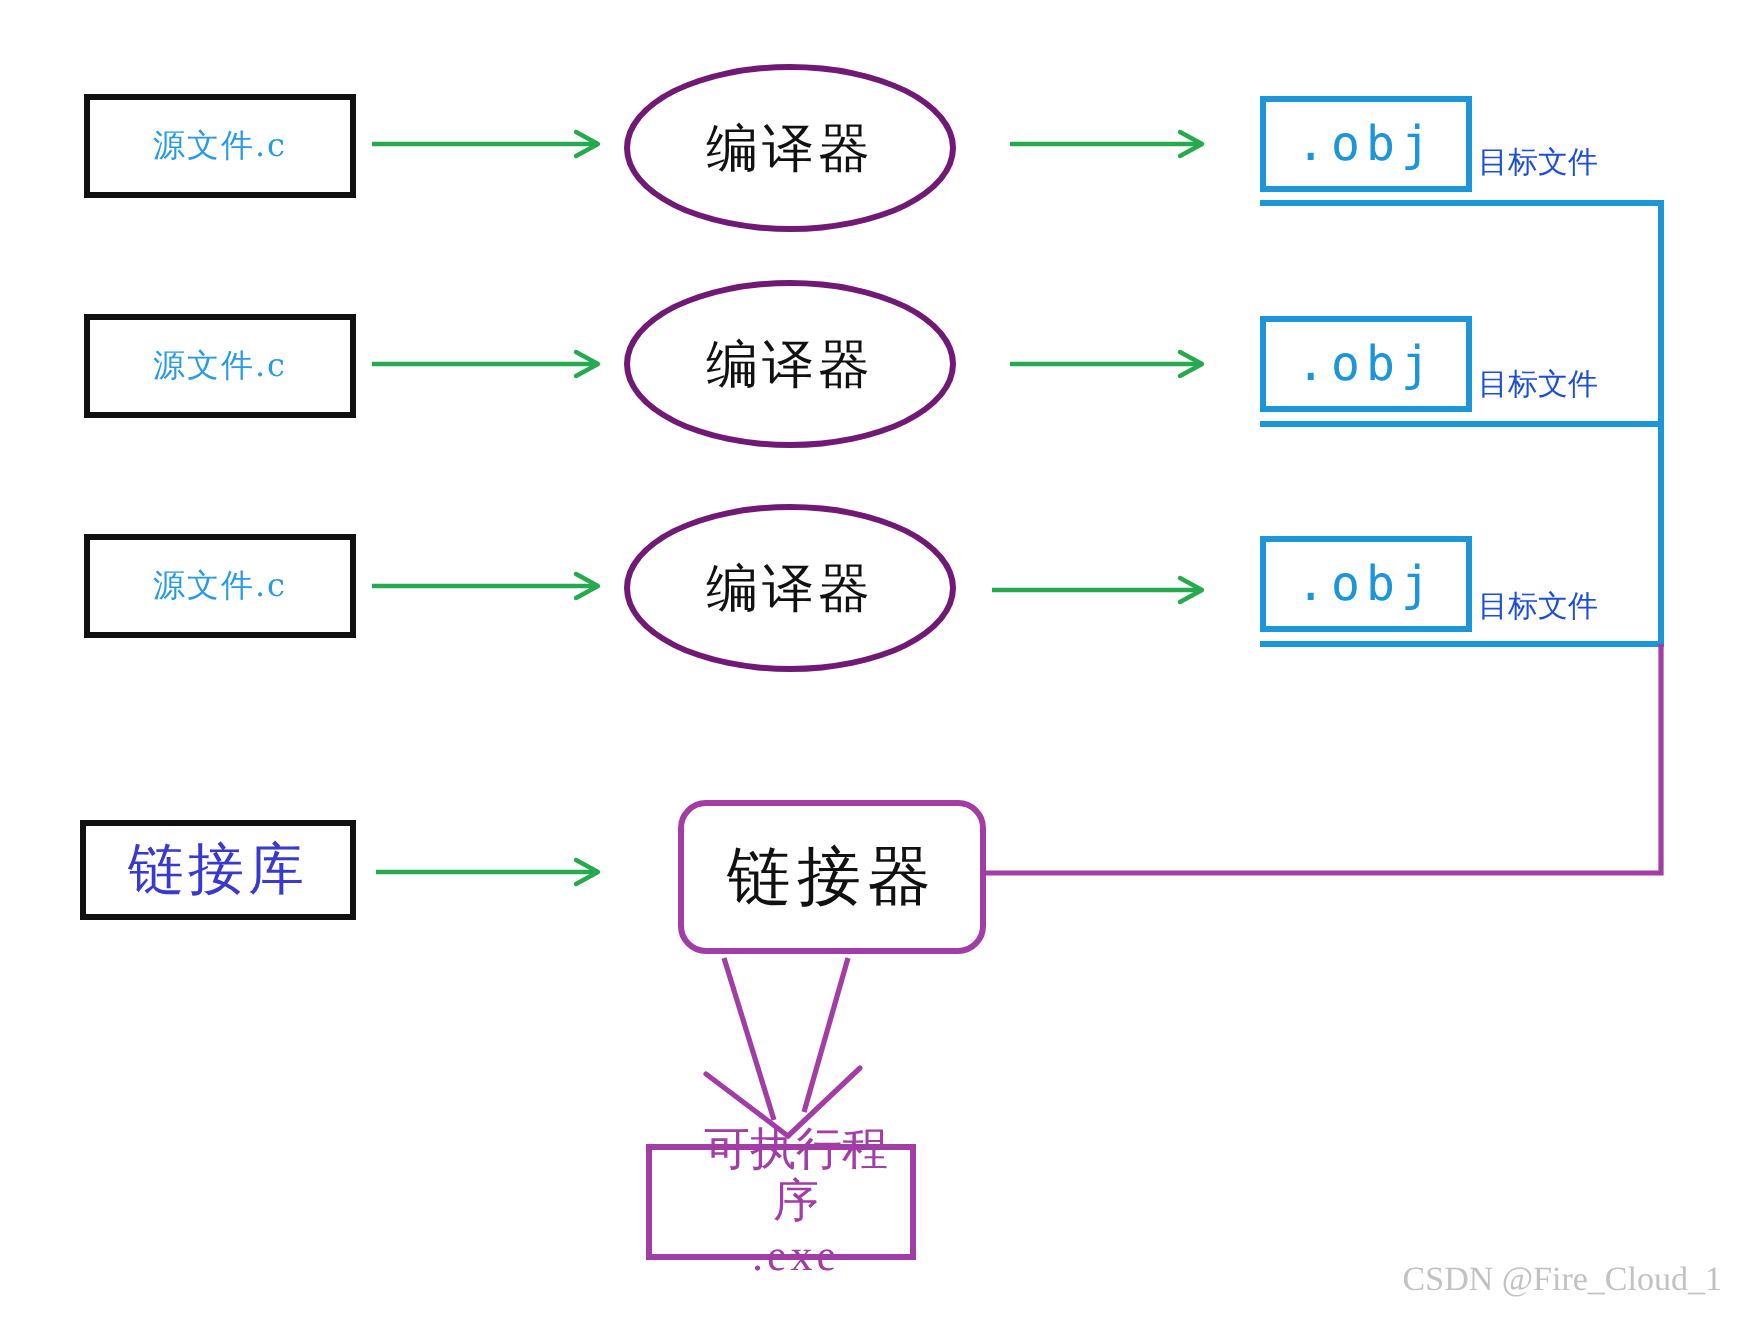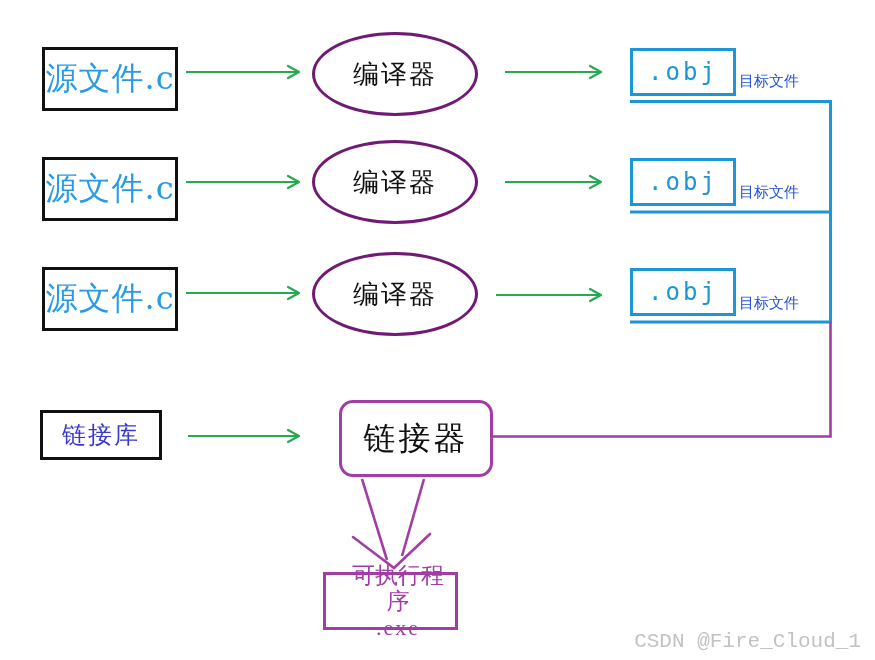--- a/index.html
+++ b/index.html
@@ -1,38 +1,38 @@
 <!DOCTYPE html>
 <html><head>
 <meta charset="utf-8">
 <style>
   html,body{margin:0;padding:0;background:#fff;}
   #stage{position:relative;width:875px;height:660px;background:#ffffff;overflow:hidden;
          font-family:"DejaVu Serif", serif;}
   #wires{position:absolute;left:0;top:0;z-index:1;}
   .node{position:absolute;z-index:2;display:flex;align-items:center;justify-content:center;
         box-sizing:border-box;background:#fff;text-align:center;}
-  .src-box{left:42px;width:136px;height:64px;border:3px solid #111;color:#299BE4;
-           font-size:32px;letter-spacing:1px;}
-  .lib-box{left:40px;top:410px;width:122px;height:50px;border:3px solid #111;
-           color:#3939CE;font-size:24px;letter-spacing:2px;}
+  .src-box{left:42px;width:136px;height:52px;border:3px solid #111;color:#299BE4;
+           font-size:16px;letter-spacing:1px;}
+  .lib-box{left:40px;top:410px;width:138px;height:50px;border:3px solid #111;
+           color:#3939CE;font-size:28px;letter-spacing:2px;}
   .ellipse{left:312px;width:166px;height:84px;border:3px solid #701a75;border-radius:50%;
            color:#111;font-size:26px;letter-spacing:2px;}
   .obj-box{left:630px;width:106px;height:48px;border:3px solid #1C96D6;color:#1C96D6;
            font-family:"DejaVu Sans Mono", monospace;font-size:24px;letter-spacing:3px;}
   .target-label{left:739px;width:94px;height:30px;color:#1d4ed8;font-size:15px;
                 background:transparent;justify-content:flex-start;font-family:Liberation Mono, monospace;}
   .linker-box{left:318px;top:400px;width:154px;height:77px;border:3px solid #A13DA5;
               border-radius:14px;color:#111;font-size:32px;letter-spacing:3px;margin-left:21px;}
   .exe-box{left:323px;top:572px;width:135px;height:58px;border:3px solid #A13DA5;
            color:#A13DA5;flex-direction:column;line-height:1.15;padding-left:15px;}
   .exe-box .l1{font-size:23px;}
   .exe-box .l2{font-family:Liberation Serif, serif;font-size:22px;letter-spacing:2px;}
   .watermark{position:absolute;right:14px;top:630px;z-index:2;color:#C2C2C2;
-             font-family:Liberation Mono, monospace;font-size:21px;}
+             font-family:Liberation Serif, serif;font-size:17px;}
 </style>
 </head>
 <body>
 
 <div id="stage">
 
   <svg id="wires" width="875" height="660" viewBox="0 0 875 660">
     <defs>
       <marker id="gHead" markerWidth="16" markerHeight="18" refX="13" refY="8" orient="auto" markerUnits="userSpaceOnUse">
         <path d="M2,2 L13,8 L2,14" fill="none" stroke="#26A94F" stroke-width="2.2" stroke-linecap="round" stroke-linejoin="round"></path>

